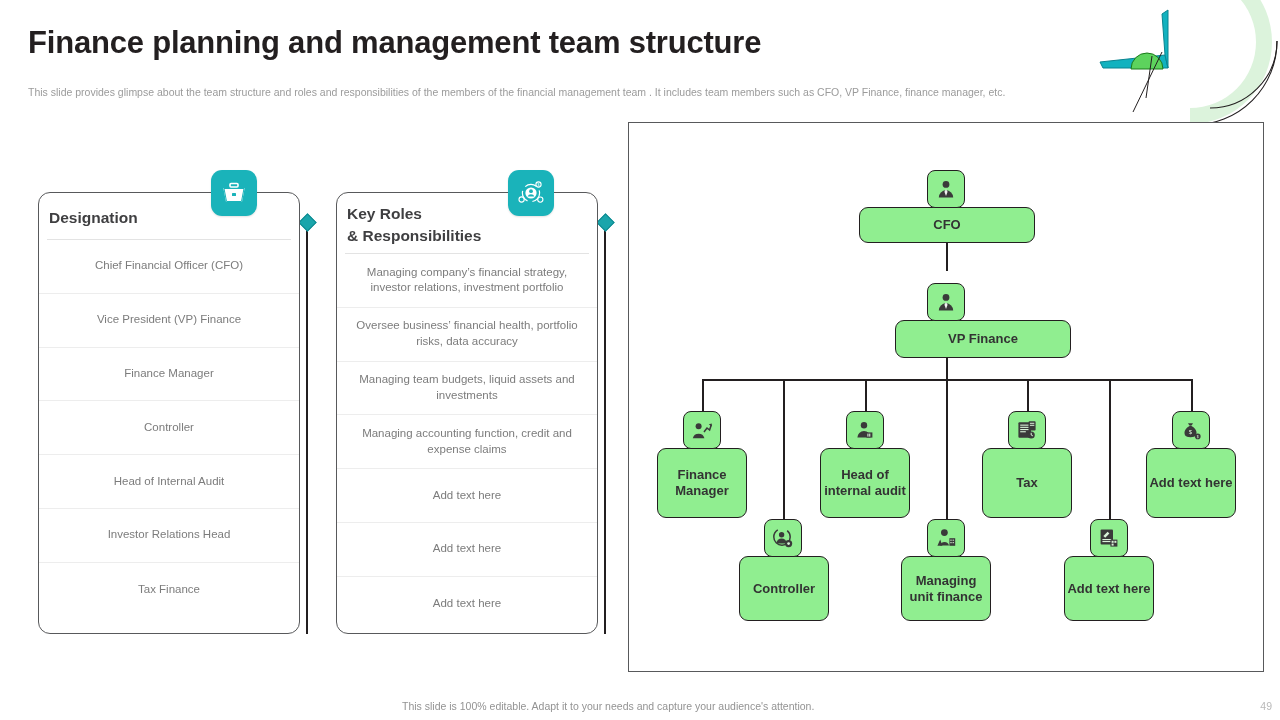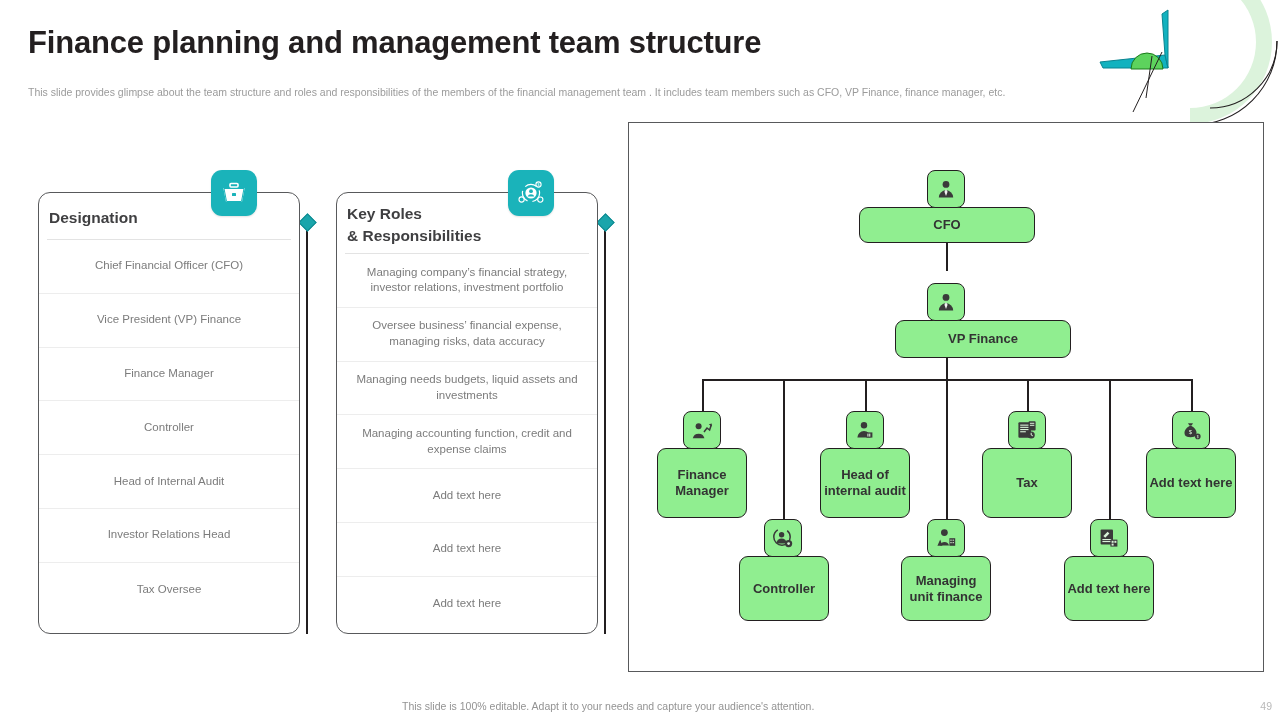--- a/index.html
+++ b/index.html
@@ -119,21 +119,21 @@
       <div>Designation</div>
     </div>
     <div class="hdr-rule"></div>
     <div>
       <div class="row" style="height:53.8px;">Chief Financial Officer (CFO)</div>
       <div class="row" style="height:53.8px;">Vice President (VP) Finance</div>
       <div class="row" style="height:53.8px;">Finance Manager</div>
       <div class="row" style="height:53.8px;">Controller</div>
       <div class="row" style="height:53.8px;">Head of Internal Audit</div>
       <div class="row" style="height:53.8px;">Investor Relations Head</div>
-      <div class="row" style="height:53.8px;">Tax Oversee</div>
+      <div class="row" style="height:53.8px;">Tax Finance</div>
     </div>
   </div>
 
   <div class="card-icon" style="left:211px;top:170px;">
     <svg width="28" height="28" viewBox="0 0 28 28" xmlns="http://www.w3.org/2000/svg">
       <rect x="10" y="4.5" width="8" height="3.5" rx="1" fill="none" stroke="#fff" stroke-width="1.6"></rect>
       <path d="M4 9.5 L24 9.5 L21.5 22.5 L6.5 22.5 Z" fill="#fff" stroke="#fff" stroke-width="1.2" stroke-linejoin="round"></path>
       <path d="M4 9.5 L24 9.5 L21.5 22.5 L6.5 22.5 Z" fill="none" stroke="#1ab3ba" stroke-width="1"></path>
       <rect x="12" y="14" width="4" height="3" rx="0.6" fill="#1ab3ba"></rect>
     </svg>
@@ -143,22 +143,22 @@
   <div class="rail-diamond" style="left:599px;top:216px;"></div>
 
   <div class="card" style="left:336px;top:192px;width:262px;height:442px;">
     <div class="card-head" style="padding:10px 10px 6px 10px;">
       <div>Key Roles</div>
       <div>&amp; Responsibilities</div>
     </div>
     <div class="hdr-rule"></div>
     <div>
       <div class="row" style="height:53.8px;">Managing company’s financial strategy, investor relations, investment portfolio</div>
-      <div class="row" style="height:53.8px;">Oversee business’ financial expense, managing risks, data accuracy</div>
-      <div class="row" style="height:53.8px;">Managing needs budgets, liquid assets and investments</div>
+      <div class="row" style="height:53.8px;">Oversee business’ financial health, portfolio risks, data accuracy</div>
+      <div class="row" style="height:53.8px;">Managing team budgets, liquid assets and investments</div>
       <div class="row" style="height:53.8px;">Managing accounting function, credit and expense claims</div>
       <div class="row" style="height:53.8px;">Add text here</div>
       <div class="row" style="height:53.8px;">Add text here</div>
       <div class="row" style="height:53.8px;">Add text here</div>
     </div>
   </div>
 
   <div class="card-icon" style="left:508px;top:170px;">
     <svg width="30" height="30" viewBox="0 0 30 30" xmlns="http://www.w3.org/2000/svg">
       <circle cx="15" cy="15" r="8.6" fill="none" stroke="#fff" stroke-width="1.2" stroke-dasharray="12 5"></circle>

